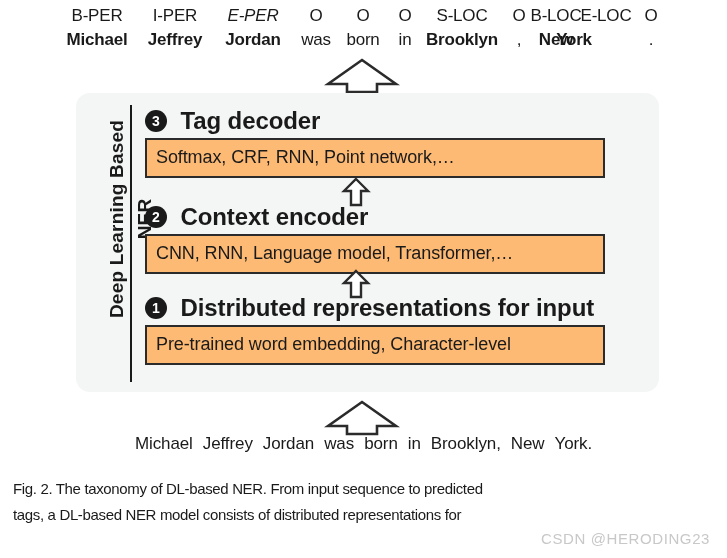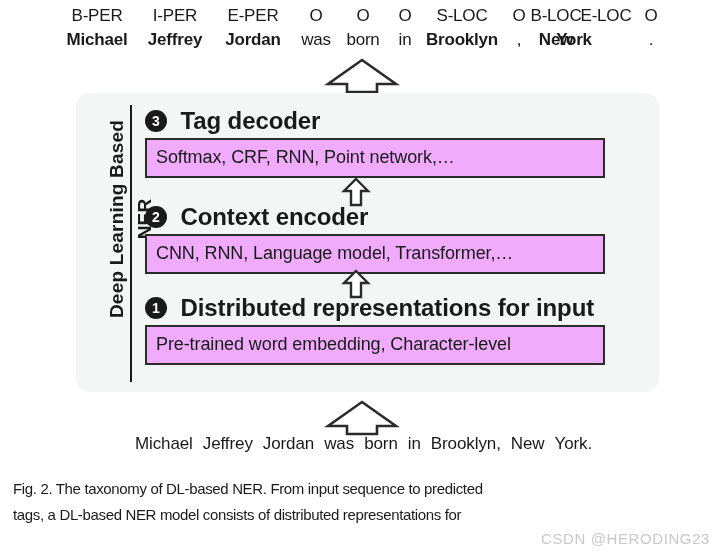--- a/index.html
+++ b/index.html
@@ -115,21 +115,21 @@
     margin-left: 9px;
     font-size: 24px;
     font-weight: bold;
     vertical-align: middle;
     letter-spacing: -0.1px;
     color: #1a1a1a;
   }
   .stage-box {
     box-sizing: border-box;
     width: 460px;
-    background: #f0abfc;
+    background: #fdba74;
     border: 2px solid #2b2b2b;
     padding: 5px 9px 6px 9px;
     font-size: 18px;
     line-height: 25px;
     letter-spacing: -0.1px;
     color: #1a1a1a;
   }
   #stage-3 { top: 14px; }
   #stage-2 { top: 110px; }
   #stage-1 { top: 201px; }
@@ -174,21 +174,21 @@
     white-space: nowrap;
   }
 </style>
 </head>
 <body>
 
 <div id="tag-sequence">
   <div class="seq-row tags">
       <span class="seq-cell" style="left: 37px; width: 120px;">B-PER</span>
       <span class="seq-cell" style="left: 115px; width: 120px;">I-PER</span>
-      <span class="seq-cell" style="left: 193px; width: 120px;">E-PER</span>
+      <span class="seq-cell" style="left: 193px; width: 120px; font-style: italic;">E-PER</span>
       <span class="seq-cell" style="left: 256px; width: 120px;">O</span>
       <span class="seq-cell" style="left: 303px; width: 120px;">O</span>
       <span class="seq-cell" style="left: 345px; width: 120px;">O</span>
       <span class="seq-cell" style="left: 402px; width: 120px;">S-LOC</span>
       <span class="seq-cell" style="left: 459px; width: 120px;">O</span>
       <span class="seq-cell" style="left: 496px; width: 120px;">B-LOC</span>
       <span class="seq-cell" style="left: 546px; width: 120px;">E-LOC</span>
       <span class="seq-cell" style="left: 591px; width: 120px;">O</span>
     </div>
   <div class="seq-row words">

